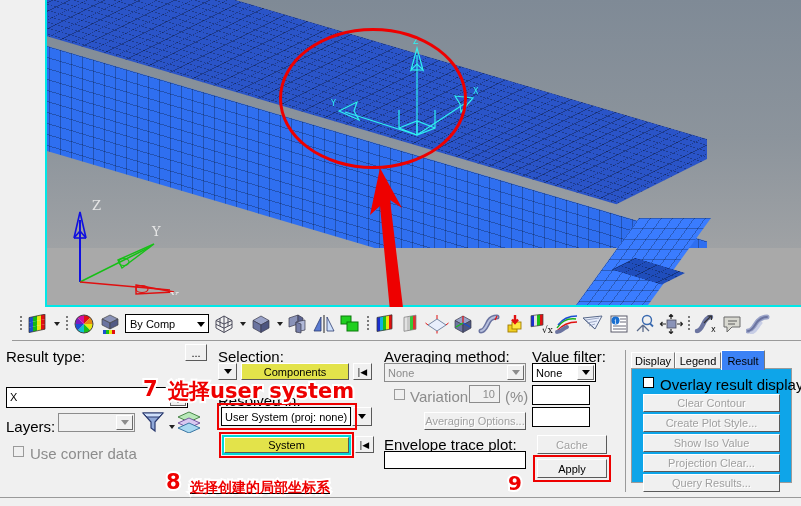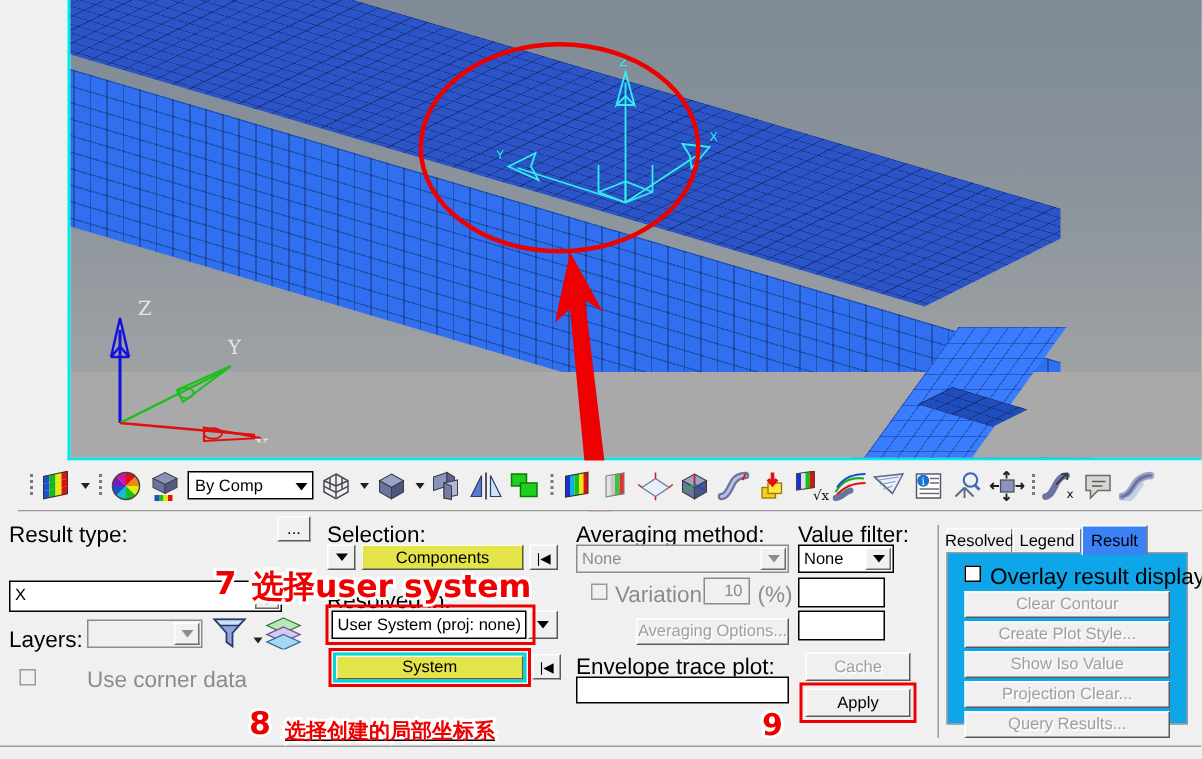--- a/index.html
+++ b/index.html
@@ -538,21 +538,21 @@
     </svg>
     <div class="tb-arrow" style="position:absolute;left:166px;top:74px;"></div>
 
     <svg style="position:absolute;left:176px;top:70px;" width="26" height="22" viewBox="0 0 26 22">
       <path d="M13 1 L24 6 L13 11 L2 6 Z" fill="#b8e8b8" stroke="#3a7a3a" stroke-width=".9"></path>
       <path d="M13 7 L24 12 L13 17 L2 12 Z" fill="#d8c8f0" stroke="#6a4a9a" stroke-width=".9"></path>
       <path d="M13 12 L24 17 L13 22 L2 17 Z" fill="#a8d8f0" stroke="#2a6a9a" stroke-width=".9"></path>
     </svg>
 
     <div class="chk dis" style="left:13px;top:105px;"></div>
-    <div class="lbl dis" style="left:30px;top:104px;margin-left:28px;">Use corner data</div>
+    <div class="lbl dis" style="left:30px;top:104px;">Use corner data</div>
 
     <div class="lbl" style="left:218px;top:7px;">Selection:</div>
 
     <div class="btn" style="left:218px;top:22px;width:19px;height:17px;">
       <i style="border-left:4px solid transparent;border-right:4px solid transparent;border-top:5px solid #000;"></i>
     </div>
     <div class="btn yellow" style="left:241px;top:22px;width:108px;height:17px;">Components</div>
     <div class="btn small" style="left:353px;top:22px;width:19px;height:17px;font-size:9px;">|◀</div>
 
     <div class="lbl" style="left:218px;top:51px;">Resolved in:</div>
@@ -601,21 +601,21 @@
       <span></span>
     </div>
 
     <div class="btn dis" style="left:537px;top:94px;width:70px;height:19px;">Cache</div>
     <div class="btn" style="left:537px;top:118px;width:70px;height:19px;">Apply</div>
     <div class="redbox" style="left:533px;top:114px;width:78px;height:27px;"></div>
 
     <div id="panel-divider" style="left:625px;top:9px;height:142px;"></div>
 
     <div id="tabgroup" style="left:631px;top:11px;">
-      <div class="tab" style="left:0;width:44px;">Resolved</div>
+      <div class="tab" style="left:0;width:44px;">Display</div>
       <div class="tab" style="left:44px;width:46px;">Legend</div>
       <div class="tab active" style="left:90px;width:44px;background:#3b82f6;">Result</div>
 
       <div id="tabbody">
         <div class="chk" style="left:11px;top:8px;"></div>
         <div class="lbl" style="left:28px;top:7px;">Overlay result display</div>
 
         <div class="btn dis" style="left:11px;top:25px;width:137px;height:18px;">Clear Contour</div>
         <div class="btn dis" style="left:11px;top:45px;width:137px;height:18px;">Create Plot Style...</div>
         <div class="btn dis" style="left:11px;top:65px;width:137px;height:18px;">Show Iso Value</div>

